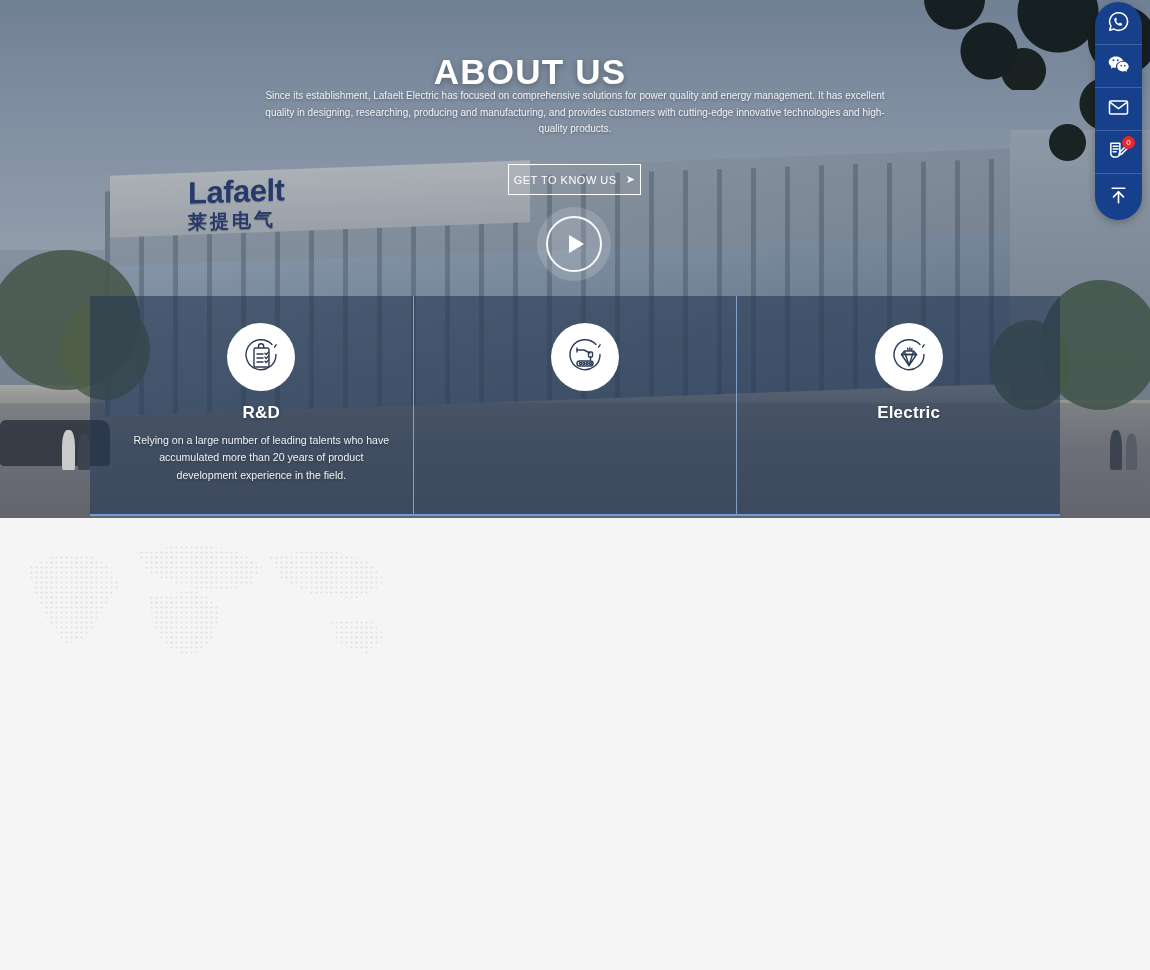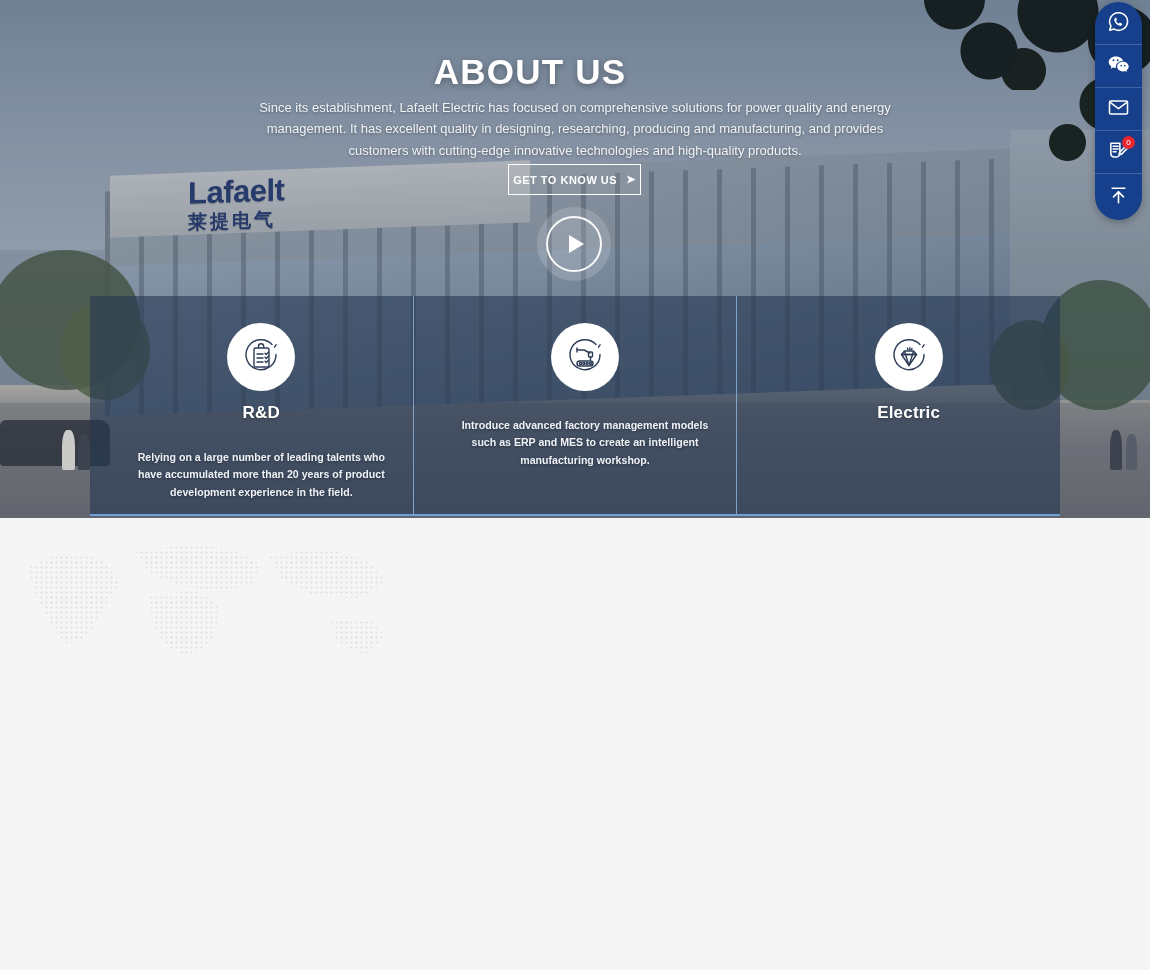--- a/index.html
+++ b/index.html
@@ -88,27 +88,27 @@
 
   .hero-tint{position:absolute;inset:0;background:rgba(64,84,112,.18);}
 
   
   .hero-title {
     position:absolute; left:0; top:52px; width:1060px; text-align:center;
     font-size:35px; font-weight:bold; color:#fff; letter-spacing:1.2px;
     text-shadow:0 2px 6px rgba(0,0,0,.3);
   }
   .hero-desc {
-    position:absolute; left:255px; top:97px; width:640px; text-align:center;
-    font-size:13px; line-height:1.65; color:#f0f3f6;
+    position:absolute; left:255px; top:88px; width:640px; text-align:center;
+    font-size:10px; line-height:1.65; color:#f0f3f6;
     text-shadow:0 1px 3px rgba(0,0,0,.35);
   }
   .hero-btn {
     position:absolute; left:508px; top:164px; width:133px; height:31px;
-    border:1.5px solid #ffffff; color:#fff; font-size:11px; font-weight:bold;
+    border:1.5px solid #ffffff; color:#fff; font-size:11px; font-weight:normal;
     letter-spacing:.5px; display:flex; align-items:center; justify-content:center; gap:9px;
     background:rgba(255,255,255,.06); cursor:pointer;
   }
   .hero-btn .arr{font-size:11px;}
 
   
   .play-wrap{position:absolute; left:537px; top:207px; width:74px; height:74px; cursor:pointer;}
   .play-halo{position:absolute; inset:0; border-radius:50%; background:rgba(255,255,255,.16);}
   .play-ring{position:absolute; left:9px; top:9px; width:56px; height:56px;
     border-radius:50%; border:2.5px solid rgba(255,255,255,.95);
@@ -119,22 +119,22 @@
   .cards{position:absolute; left:90px; top:296px; width:970px; height:220px;
     display:flex; border-bottom:2px solid #6f9fd8;}
   .card{flex:1; position:relative; background:rgba(37,55,82,.60);
     padding-top:27px; text-align:center; color:#fff;padding-left:20px;}
   .card + .card{border-left:1.5px solid rgba(150,190,235,.75);}
   .card-ico{width:68px;height:68px;border-radius:50%;background:#fff;margin:0 auto;
     display:flex;align-items:center;justify-content:center;}
   .card-ico svg{display:block;}
   .card-title{margin-top:12px;font-size:17px;font-weight:bold;letter-spacing:.2px;
     text-shadow:0 1px 3px rgba(0,0,0,.35);}
-  .card-text{margin:26px auto 0;width:86%;font-size:10.6px;line-height:1.65;color:#eef2f7;
-    text-shadow:0 1px 3px rgba(0,0,0,.35);font-weight:bold;}
+  .card-text{margin:9px auto 0;width:86%;font-size:10.6px;line-height:1.65;color:#eef2f7;
+    text-shadow:0 1px 3px rgba(0,0,0,.35);}
 
   
   .app{position:absolute;left:0;top:518px;width:1150px;height:452px;background:#f5f5f5;}
   .dotmap{position:absolute;left:0;top:8px;width:420px;height:150px;opacity:.5;}
 
   
   .rail{position:absolute;right:8px;top:2px;width:47px;background:#17408c;
     border-radius:24px;overflow:hidden;box-shadow:0 2px 8px rgba(0,0,0,.28);}
   .rail-item{height:43px;display:flex;align-items:center;justify-content:center;
     position:relative;cursor:pointer;border-bottom:1px solid rgba(255,255,255,.18);}
@@ -215,21 +215,20 @@
             <path d="M14 13v4" stroke-linecap="round"></path>
             <rect x="25.5" y="17" width="4" height="5" rx="1"></rect>
             <path d="M27.5 22v3" stroke-linecap="round"></path>
             <rect x="14" y="26" width="16" height="5" rx="2.5"></rect>
             <circle cx="17.5" cy="28.5" r="1.1"></circle>
             <circle cx="20.8" cy="28.5" r="1.1"></circle>
             <circle cx="24.1" cy="28.5" r="1.1"></circle>
             <circle cx="27.4" cy="28.5" r="1.1"></circle>
           </svg>
         </div>
-        <div class="card-text">Introduce advanced factory management models such as ERP and MES to create an intelligent manufacturing workshop.</div>
       </div>
 
       <div class="card">
         <div class="card-ico">
           <svg width="44" height="44" viewBox="0 0 44 44" fill="none" stroke="#2b3b55" stroke-width="1.4">
             <path d="M33 9.5a15 15 0 1 0 4 10" stroke-linecap="round"></path>
             <path d="M35.5 12.2l1.6-2.4" stroke-linecap="round"></path>
             <path d="M14.5 19.5h15L22 30.5z" stroke-linejoin="round"></path>
             <path d="M17.5 16h9l3 3.5h-15z" stroke-linejoin="round"></path>
             <path d="M18.5 19.5L22 30.5l3.5-11" stroke-linejoin="round"></path>

